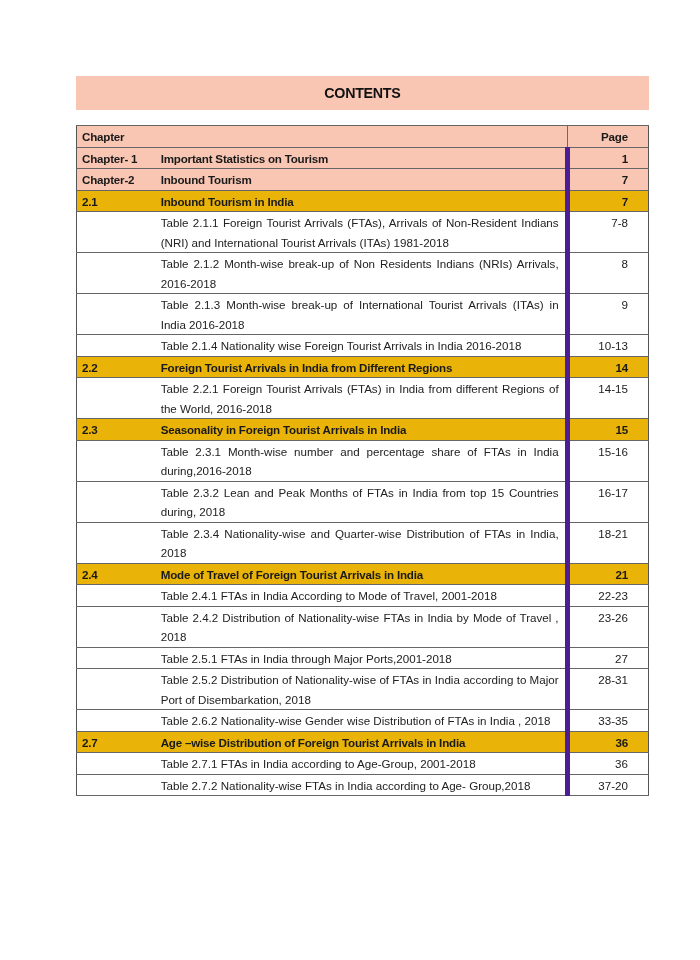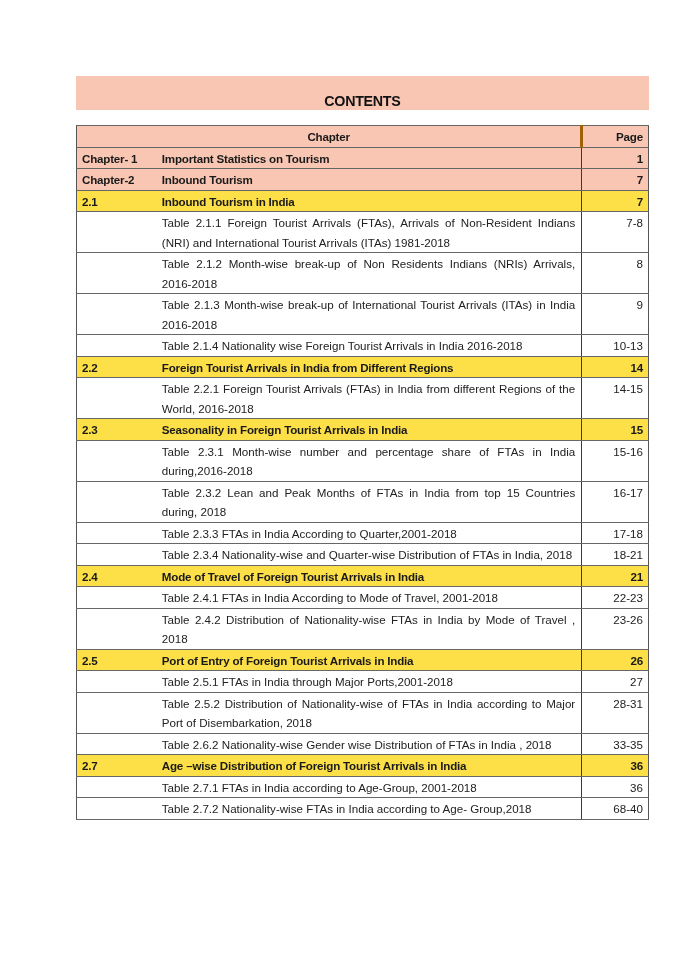--- a/index.html
+++ b/index.html
@@ -16,21 +16,21 @@
       overflow: hidden;
     }
     .title-banner {
       position: absolute;
       left: 76px;
       top: 76px;
       width: 573px;
       height: 34px;
       background: #f8c6b3;
       display: flex;
-      align-items: flex-end;
+      align-items: center;
       justify-content: center;
     }
     .title-banner span {
       font-family: "Liberation Sans", sans-serif;
       font-weight: bold;
       font-size: 15.5px;
       letter-spacing: -0.3px;
       color: #111;
       transform: scaleX(0.92);
       display: inline-block;
@@ -55,34 +55,34 @@
       width: 70px;
       padding-left: 5px;
       border-right: none;
     }
     table.toc td.c-title {
       width: 416px;
       padding-left: 5px;
       padding-right: 6px;
       text-align: justify;
       border-left: none;
-      border-right: 1px solid #4c1d95;
+      border-right: 5px solid #4c1d95;
     }
     table.toc td.c-page {
       text-align: right;
-      padding-right: 5px;
+      padding-right: 20px;
       width: 55px;
     }
     tr.head td, tr.chapter td {
       background: #f8c6b3;
       font-weight: bold;
       letter-spacing: -0.2px;
     }
     tr.section td {
-      background: #fde047;
+      background: #eab308;
       font-weight: bold;
       letter-spacing: -0.2px;
     }
     tr.item td {
       background: #ffffff;
       font-weight: normal;
       color: #222;
       margin-left: 40px;
     }
     tr.head td { height: 19px; }
@@ -91,21 +91,21 @@
 </head>
 <body>
 
 <div class="title-banner">
   <span>CONTENTS</span>
 </div>
 
 <table class="toc">
   <tbody id="toc-body">
     <tr class="head">
-      <td class="c-num" colspan="2" style="border-right:3px solid #a16207;text-align:center;">Chapter</td>
+      <td class="c-num" colspan="2" style="border-right:1px solid #a16207;">Chapter</td>
       <td class="c-page">Page</td>
     </tr>
   <tr class="chapter">
         <td class="c-num">Chapter- 1</td>
         <td class="c-title">Important Statistics on Tourism</td>
         <td class="c-page">1</td>
       </tr>
       <tr class="chapter">
         <td class="c-num">Chapter-2</td>
         <td class="c-title">Inbound Tourism</td>
@@ -156,48 +156,38 @@
         <td class="c-title">Table 2.3.1 Month-wise number and percentage share of FTAs in India during,2016-2018</td>
         <td class="c-page">15-16</td>
       </tr>
       <tr class="item">
         <td class="c-num"></td>
         <td class="c-title">Table 2.3.2 Lean and Peak Months of FTAs in India from top 15 Countries during, 2018</td>
         <td class="c-page">16-17</td>
       </tr>
       <tr class="item">
         <td class="c-num"></td>
-        <td class="c-title">Table 2.3.3 FTAs in India According to Quarter,2001-2018</td>
-        <td class="c-page">17-18</td>
-      </tr>
-      <tr class="item">
-        <td class="c-num"></td>
         <td class="c-title">Table 2.3.4 Nationality-wise and Quarter-wise Distribution of FTAs in India, 2018</td>
         <td class="c-page">18-21</td>
       </tr>
       <tr class="section">
         <td class="c-num">2.4</td>
         <td class="c-title">Mode of Travel of Foreign Tourist Arrivals in India</td>
         <td class="c-page">21</td>
       </tr>
       <tr class="item">
         <td class="c-num"></td>
         <td class="c-title">Table 2.4.1 FTAs in India According to Mode of Travel, 2001-2018</td>
         <td class="c-page">22-23</td>
       </tr>
       <tr class="item">
         <td class="c-num"></td>
         <td class="c-title">Table 2.4.2 Distribution of Nationality-wise FTAs in India by Mode of Travel , 2018</td>
         <td class="c-page">23-26</td>
       </tr>
-      <tr class="section">
-        <td class="c-num">2.5</td>
-        <td class="c-title">Port of Entry of Foreign Tourist Arrivals in India</td>
-        <td class="c-page">26</td>
-      </tr>
       <tr class="item">
         <td class="c-num"></td>
         <td class="c-title">Table 2.5.1 FTAs in India through Major Ports,2001-2018</td>
         <td class="c-page">27</td>
       </tr>
       <tr class="item">
         <td class="c-num"></td>
         <td class="c-title">Table 2.5.2 Distribution of Nationality-wise of FTAs in India according to Major Port of Disembarkation, 2018</td>
         <td class="c-page">28-31</td>
       </tr>
@@ -212,16 +202,16 @@
         <td class="c-page">36</td>
       </tr>
       <tr class="item">
         <td class="c-num"></td>
         <td class="c-title">Table 2.7.1 FTAs in India according to Age-Group, 2001-2018</td>
         <td class="c-page">36</td>
       </tr>
       <tr class="item">
         <td class="c-num"></td>
         <td class="c-title">Table 2.7.2 Nationality-wise FTAs in India according to Age- Group,2018</td>
-        <td class="c-page">68-40</td>
+        <td class="c-page">37-20</td>
       </tr>
     </tbody>
 </table>
 
 </body></html>

